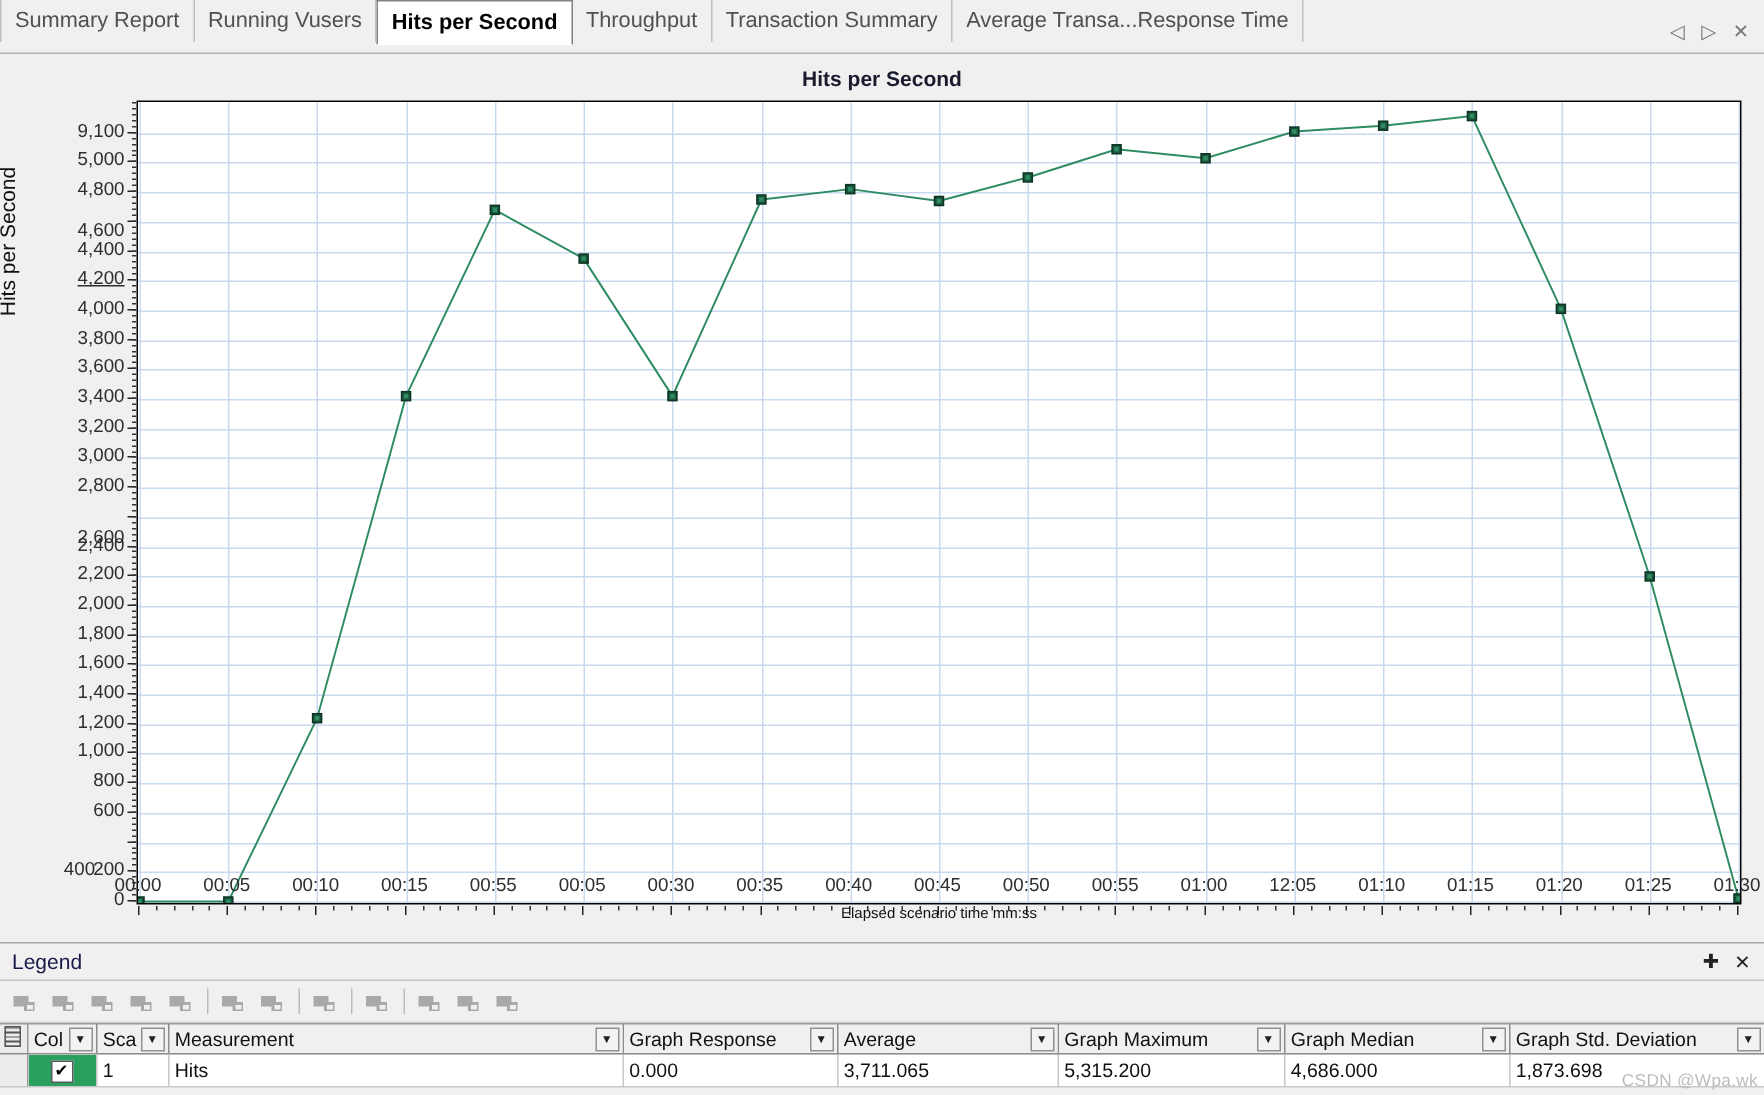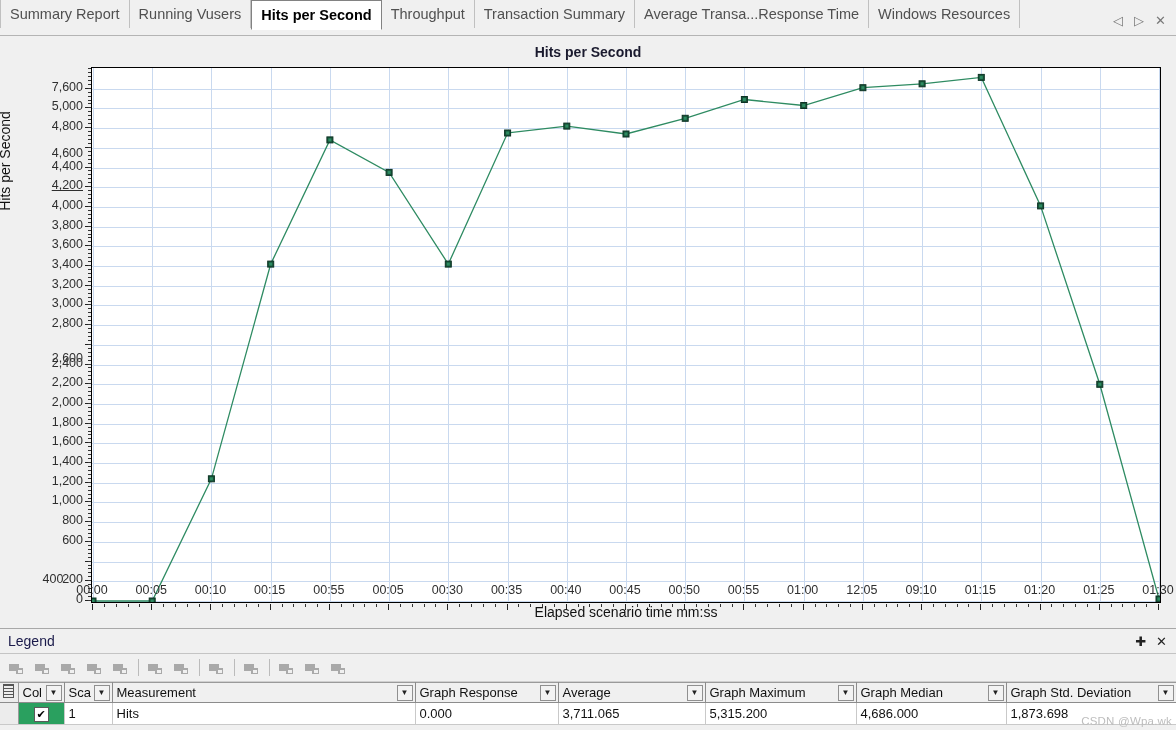--- a/index.html
+++ b/index.html
@@ -110,21 +110,21 @@
     font-size: 14px;
     color: #111;
     text-align: center;
   }
   .axis-label-x {
     position: absolute;
     left: 91px;
     top: 568px;
     width: 1070px;
     text-align: center;
-    font-size: 14px;
+    font-size: 10px;
     color: #111;
   }
   .ytick-wrap {
     position: absolute;
     left: 0; top: 0;
     width: 1176px; height: 592px;
     pointer-events: none;
   }
   .ytick-item {
     position: absolute;
@@ -283,21 +283,20 @@
 <div id="root">
 
   <div class="tabbar">
     <div class="tabstrip">
         <div class="tab first">Summary Report</div>
         <div class="tab">Running Vusers</div>
         <div class="tab active">Hits per Second</div>
         <div class="tab">Throughput</div>
         <div class="tab">Transaction Summary</div>
         <div class="tab">Average Transa...Response Time</div>
-        <div class="tab">Windows Resources</div>
       </div>
     <div class="tabnav">
       <span class="navbtn">◁</span>
       <span class="navbtn">▷</span>
       <span class="navbtn">✕</span>
     </div>
   </div>
 
   <div class="chartpanel">
     <div class="chart-title">Hits per Second</div>
@@ -348,21 +347,21 @@
         <div class="ytick-item" style="top: 142.222px; text-decoration: underline;">4,200</div>
         <div style="position: absolute; left: 85px; width: 6px; height: 1px; background: rgb(34, 34, 34); top: 150px;"></div>
         <div class="ytick-item" style="top: 122.519px;">4,400</div>
         <div style="position: absolute; left: 85px; width: 6px; height: 1px; background: rgb(34, 34, 34); top: 131px;"></div>
         <div class="ytick-item" style="top: 110px;">4,600</div>
         <div style="position: absolute; left: 85px; width: 6px; height: 1px; background: rgb(34, 34, 34); top: 111px;"></div>
         <div class="ytick-item" style="top: 83.1111px;">4,800</div>
         <div style="position: absolute; left: 85px; width: 6px; height: 1px; background: rgb(34, 34, 34); top: 91px;"></div>
         <div class="ytick-item" style="top: 63.4074px;">5,000</div>
         <div style="position: absolute; left: 85px; width: 6px; height: 1px; background: rgb(34, 34, 34); top: 71px;"></div>
-        <div class="ytick-item" style="top: 43.7037px;">7,600</div>
+        <div class="ytick-item" style="top: 43.7037px;">9,100</div>
         <div style="position: absolute; left: 85px; width: 6px; height: 1px; background: rgb(34, 34, 34); top: 52px;"></div>
         <div style="position: absolute; left: 88px; width: 3px; height: 1px; background: rgb(51, 51, 51); top: 564px;"></div>
         <div style="position: absolute; left: 88px; width: 3px; height: 1px; background: rgb(51, 51, 51); top: 560px;"></div>
         <div style="position: absolute; left: 88px; width: 3px; height: 1px; background: rgb(51, 51, 51); top: 556px;"></div>
         <div style="position: absolute; left: 88px; width: 3px; height: 1px; background: rgb(51, 51, 51); top: 552px;"></div>
         <div style="position: absolute; left: 88px; width: 3px; height: 1px; background: rgb(51, 51, 51); top: 548px;"></div>
         <div style="position: absolute; left: 88px; width: 3px; height: 1px; background: rgb(51, 51, 51); top: 544px;"></div>
         <div style="position: absolute; left: 88px; width: 3px; height: 1px; background: rgb(51, 51, 51); top: 540px;"></div>
         <div style="position: absolute; left: 88px; width: 3px; height: 1px; background: rgb(51, 51, 51); top: 536px;"></div>
         <div style="position: absolute; left: 88px; width: 3px; height: 1px; background: rgb(51, 51, 51); top: 532px;"></div>
@@ -609,21 +608,21 @@
         <div class="xtick-item" style="left: 595px;">00:45</div>
         <div style="position: absolute; top: 568px; width: 1px; height: 6px; background: rgb(34, 34, 34); left: 625px;"></div>
         <div class="xtick-item" style="left: 654.222px;">00:50</div>
         <div style="position: absolute; top: 568px; width: 1px; height: 6px; background: rgb(34, 34, 34); left: 684px;"></div>
         <div class="xtick-item" style="left: 713.444px;">00:55</div>
         <div style="position: absolute; top: 568px; width: 1px; height: 6px; background: rgb(34, 34, 34); left: 743px;"></div>
         <div class="xtick-item" style="left: 772.667px;">01:00</div>
         <div style="position: absolute; top: 568px; width: 1px; height: 6px; background: rgb(34, 34, 34); left: 803px;"></div>
         <div class="xtick-item" style="left: 831.889px;">12:05</div>
         <div style="position: absolute; top: 568px; width: 1px; height: 6px; background: rgb(34, 34, 34); left: 862px;"></div>
-        <div class="xtick-item" style="left: 891.111px;">09:10</div>
+        <div class="xtick-item" style="left: 891.111px;">01:10</div>
         <div style="position: absolute; top: 568px; width: 1px; height: 6px; background: rgb(34, 34, 34); left: 921px;"></div>
         <div class="xtick-item" style="left: 950.333px;">01:15</div>
         <div style="position: absolute; top: 568px; width: 1px; height: 6px; background: rgb(34, 34, 34); left: 980px;"></div>
         <div class="xtick-item" style="left: 1009.56px;">01:20</div>
         <div style="position: absolute; top: 568px; width: 1px; height: 6px; background: rgb(34, 34, 34); left: 1040px;"></div>
         <div class="xtick-item" style="left: 1068.78px;">01:25</div>
         <div style="position: absolute; top: 568px; width: 1px; height: 6px; background: rgb(34, 34, 34); left: 1099px;"></div>
         <div class="xtick-item" style="left: 1128px;">01:30</div>
         <div style="position: absolute; top: 568px; width: 1px; height: 6px; background: rgb(34, 34, 34); left: 1158px;"></div>
         <div style="position: absolute; top: 568px; width: 1px; height: 3px; background: rgb(51, 51, 51); left: 104px;"></div>

